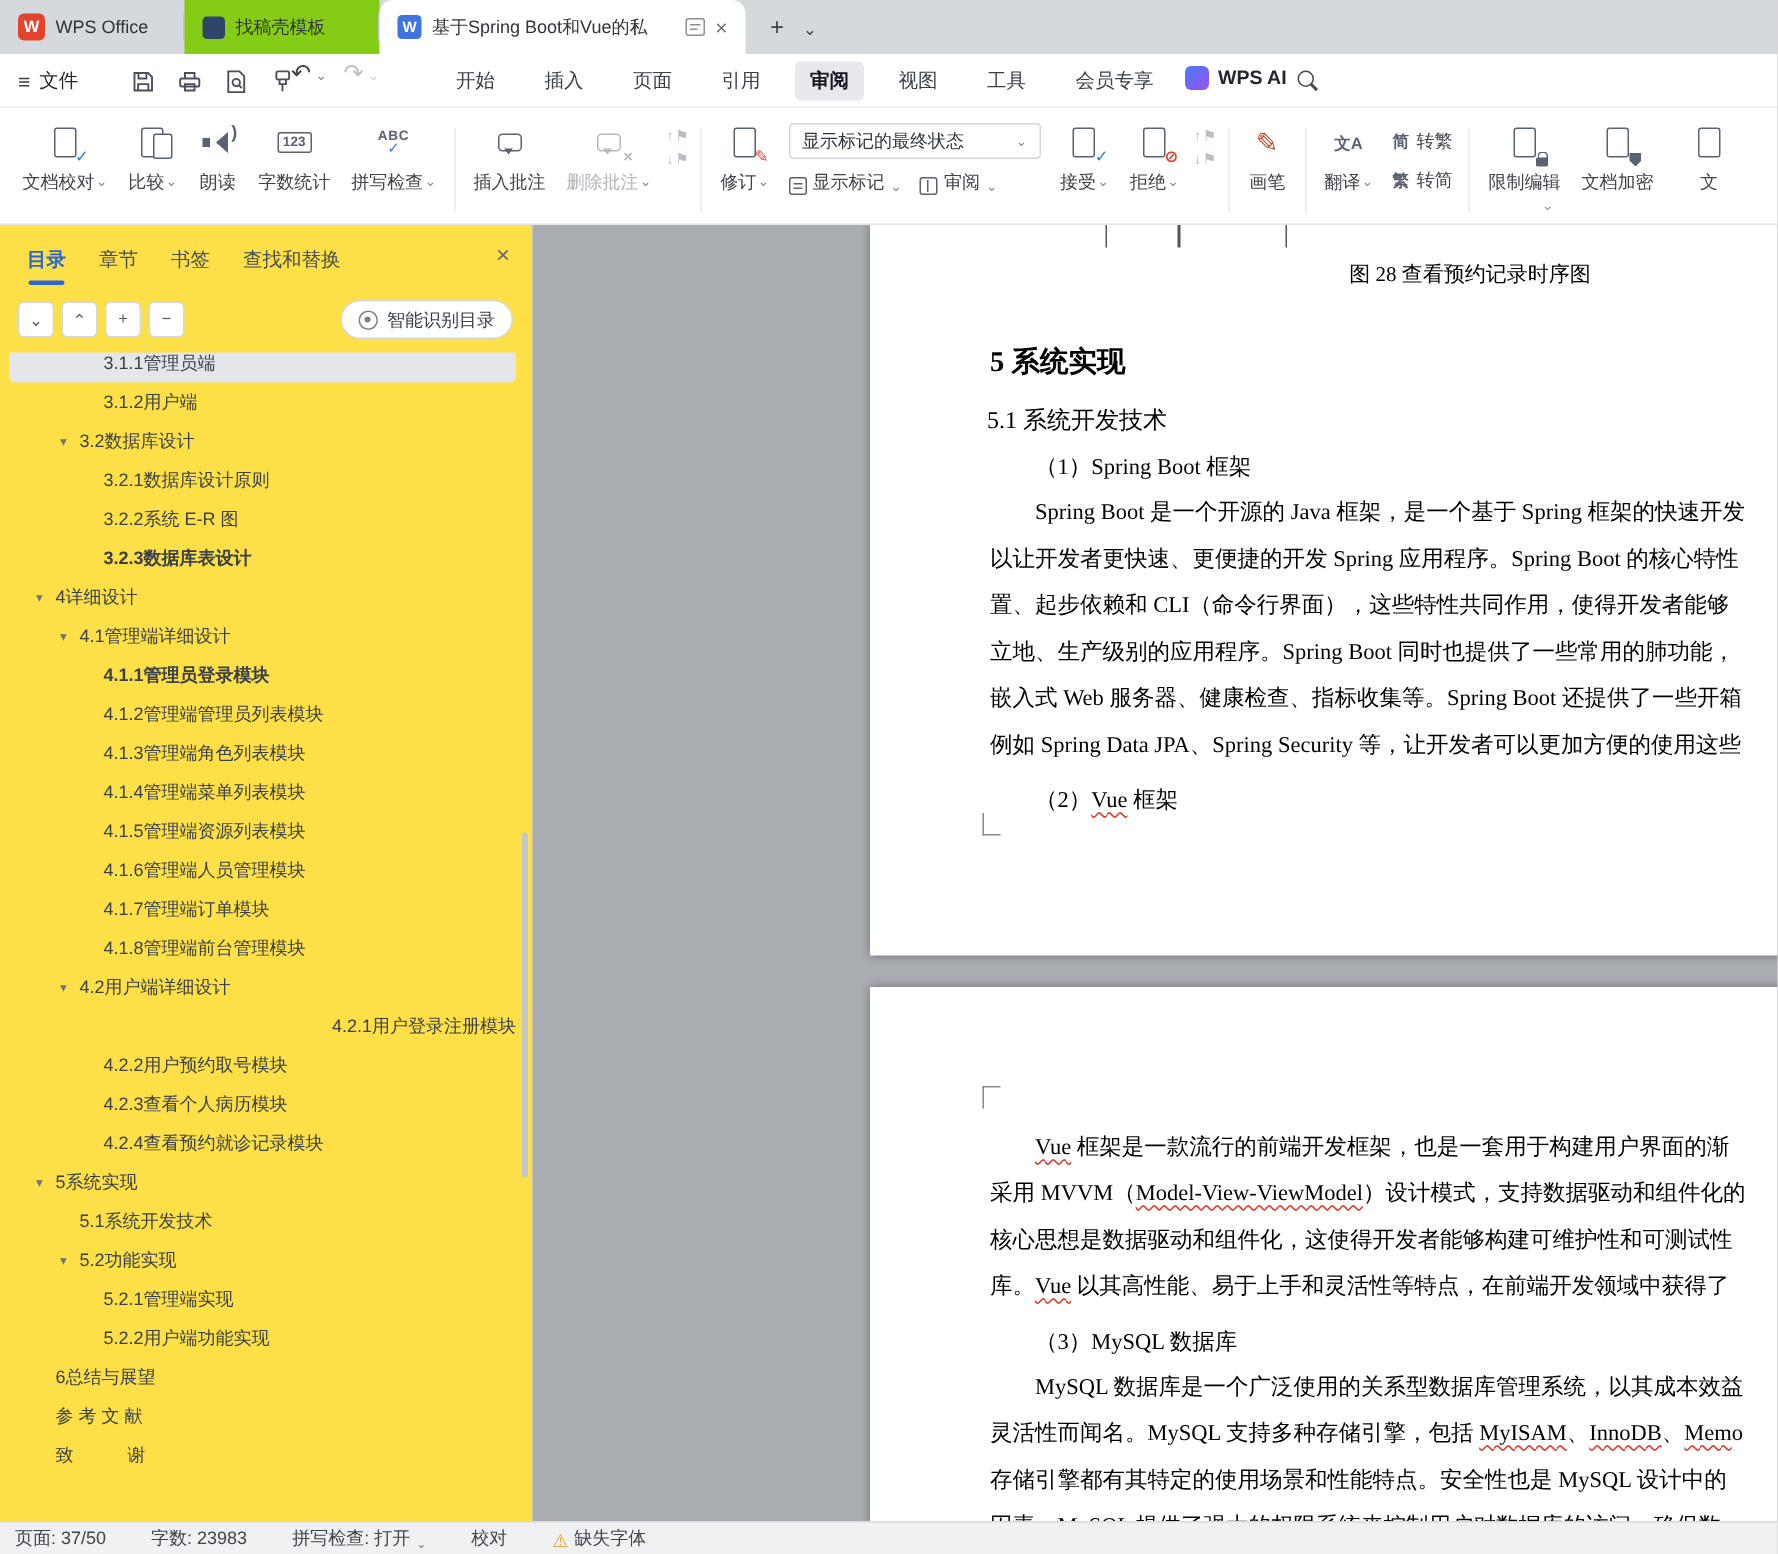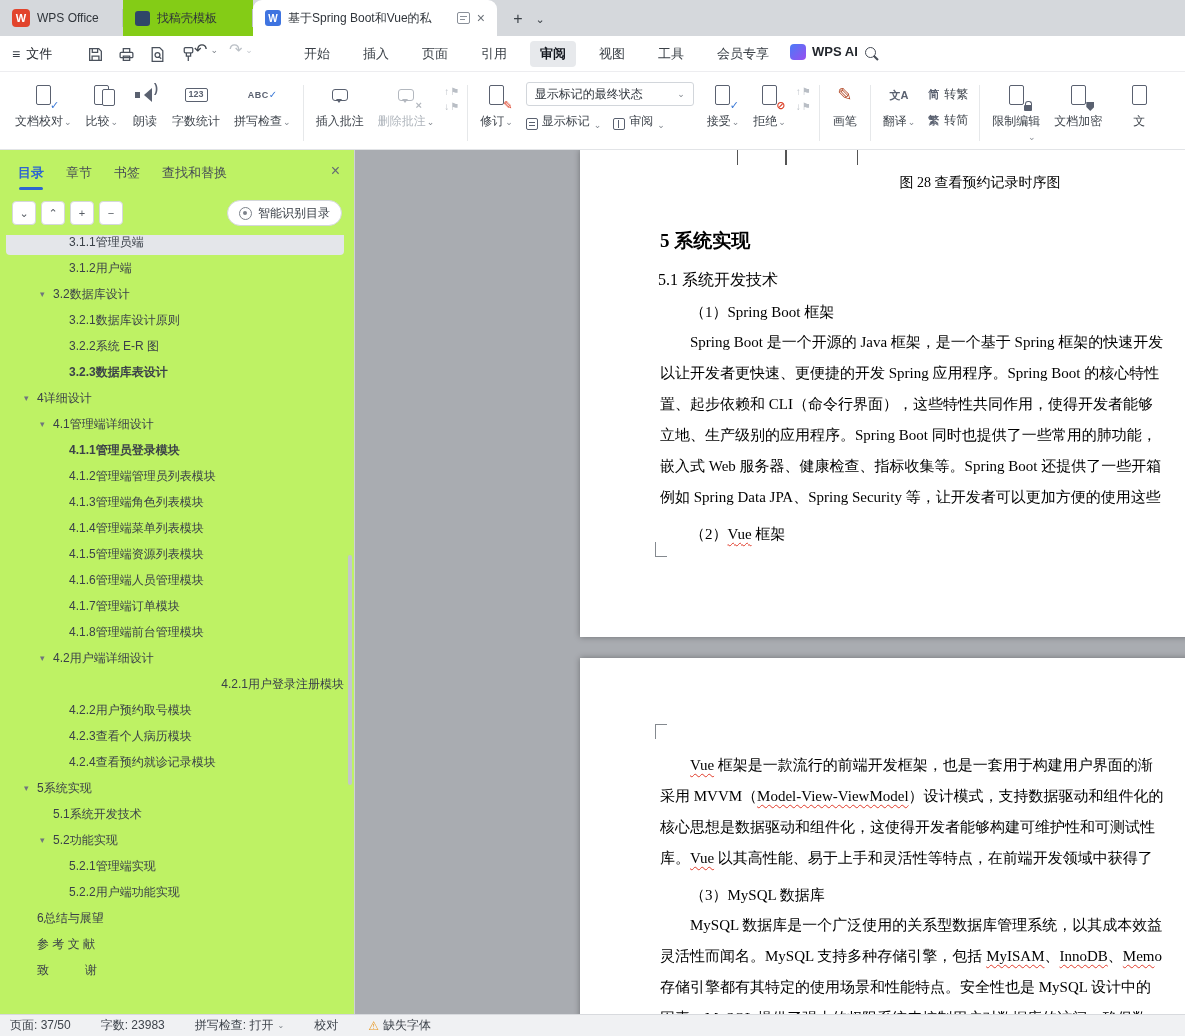--- a/index.html
+++ b/index.html
@@ -54,21 +54,21 @@
 .rlab{font-size:12px;color:#3e444c;display:flex;align-items:center;gap:1px;white-space:nowrap}
 .rbtn.disabled .rlab{color:#afb5bc}
 .dd{font-size:9px;color:#80868e}
 .vsep{width:1px;align-self:stretch;background:#e6e8ea;margin:8px 5px}
 .ic{height:28px;display:flex;align-items:center;justify-content:center;position:relative;min-width:26px}
 .mdoc{width:15px;height:20px;border:1.4px solid #5a6170;border-radius:2px;background:#fff;position:relative}
 .mdoc2{position:absolute;left:16px;top:8px;width:13px;height:17px;border:1.4px solid #5a6170;border-radius:2px;background:#fff}
 .badge{position:absolute;right:-3px;bottom:-2px;font-size:11px;font-weight:700;line-height:1}
 .b-blue{color:#3a78d6}.b-red{color:#dd4128}.b-gray{color:#b3b8bf}
 .cbadge{border:1.4px solid #5a6170;border-radius:2px;font-size:9px;font-weight:700;color:#5a6170;padding:1px 3px;line-height:1.1}
-.abcwrap{display:flex;align-items:center;line-height:1}
+.abcwrap{display:flex;flex-direction:column;align-items:center;line-height:1}
 .abct{font-size:9px;font-weight:700;color:#5a6170;letter-spacing:.5px}
 .abcchk{font-size:10px;font-weight:700;color:#3a78d6}
 .spkr{position:relative;width:20px;height:16px}
 .spkr::before{content:"";position:absolute;left:0;top:5px;width:5px;height:6px;background:#5a6170}
 .spkr::after{content:"";position:absolute;left:2px;top:1px;border:7px solid transparent;border-right:8px solid #5a6170}
 .wave{position:absolute;right:0;top:0;font-size:12px;font-weight:700;color:#5a6170}
 .bub{width:16px;height:12px;border:1.4px solid #5a6170;border-radius:3px;position:relative}
 .bub.gray{border-color:#b3b8bf}
 .bub::after{content:"";position:absolute;left:3px;bottom:-6px;border:3px solid transparent;border-top:4px solid #5a6170}
 .bub.gray::after{border-top-color:#b3b8bf}
@@ -86,21 +86,21 @@
 .mini.pane::before{content:"";position:absolute;left:4px;top:1px;bottom:1px;width:1px;background:#5a6170}
 .navcol{display:flex;flex-direction:column;gap:5px;justify-content:center;padding:10px 3px 0}
 .nbtn{font-size:10px;color:#b9bec5;line-height:1;display:flex;align-items:center;gap:1px}
 .cvtcol{display:flex;flex-direction:column;gap:9px;padding:9px 6px 0}
 .cvt{display:flex;align-items:center;gap:5px;font-size:12px;color:#3e444c;white-space:nowrap}
 .cvtpre{font-size:11px;font-weight:700;color:#5a6170}
 .rib-more{position:absolute;left:1028px;top:60px;font-size:9px;color:#8b9097}
 
 
 .content{flex:1;display:flex;min-height:0}
-.sidebar{width:355px;background:#bef264;border-right:1px solid #cfd2d6;position:relative;flex:none}
+.sidebar{width:355px;background:#fde047;border-right:1px solid #cfd2d6;position:relative;flex:none}
 #side-tabs{display:flex;gap:22px;align-items:flex-end;margin:12px 0 0 18px;font-size:13px;height:28px}
 .stab{color:#474d55;padding-bottom:8px;position:relative;white-space:nowrap}
 .stab.active{color:#2e66d0;font-weight:700}
 .stab.active::after{content:"";position:absolute;left:1px;right:1px;bottom:0;height:3px;background:#2e66d0;border-radius:2px}
 .sclose{position:absolute;right:14px;top:12px;font-size:16px;color:#656b73}
 .side-tools{display:flex;align-items:center;margin:9px 12px 0 12px;height:28px}
 .tbtn{width:24px;height:24px;border:1px solid #d4d7db;border-radius:4px;display:flex;align-items:center;justify-content:center;font-size:11px;color:#565c64;margin-right:5px;background:#fff}
 .smart{margin-left:auto;height:26px;border:1px solid #d4d7db;border-radius:13px;display:flex;align-items:center;gap:6px;padding:0 11px;font-size:12px;color:#3a4048;background:#fff;white-space:nowrap}
 .smart-ic{width:13px;height:13px;border:1.6px solid #7c828b;border-radius:50%;position:relative;flex:none}
 .smart-ic::after{content:"";position:absolute;left:3px;top:3px;width:4px;height:4px;border-radius:50%;background:#7c828b}
@@ -130,21 +130,21 @@
 .d1{left:157px;width:1px;height:15px}
 .d2{left:205px;width:2px;height:15px}
 .d3{left:277px;width:1px;height:15px}
 .cmark{position:absolute;width:12px;height:15px}
 .cm-bl{left:75px;top:392px;border-left:1.5px solid #84898f;border-bottom:1.5px solid #84898f}
 .cm-tl{left:75px;top:66px;border-left:1.5px solid #84898f;border-top:1.5px solid #84898f}
 .p2-para1{margin-top:92px}
 
 
 .statusbar{height:22px;background:#f0f1f3;border-top:1px solid #d8dade;display:flex;align-items:center;font-size:12px;color:#3d434b;flex:none;padding-left:10px}
-.sitem{margin-right:30px;display:flex;align-items:center;gap:4px;white-space:nowrap}
+.sitem{margin-right:30px;display:flex;align-items:flex-end;gap:4px;white-space:nowrap}
 .warn{color:#e8971e;font-size:12px}
 .sdd{font-size:8px;color:#7a8088}
 </style>
 </head>
 <body>
 
 <div class="app">
 
   <div class="tabbar">
     <div class="wtab home">

